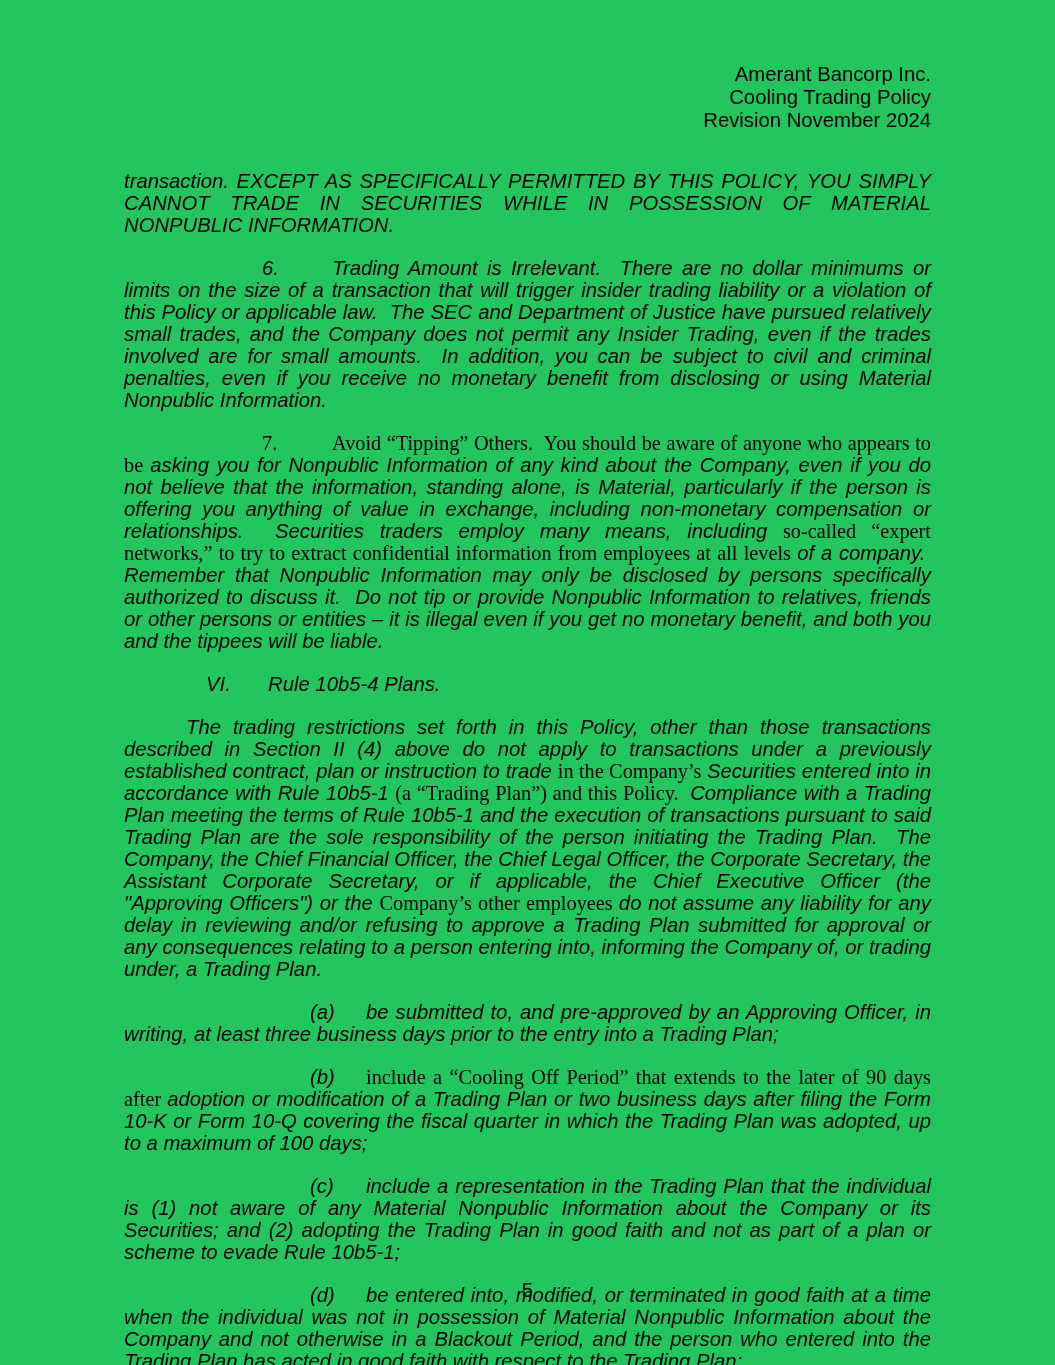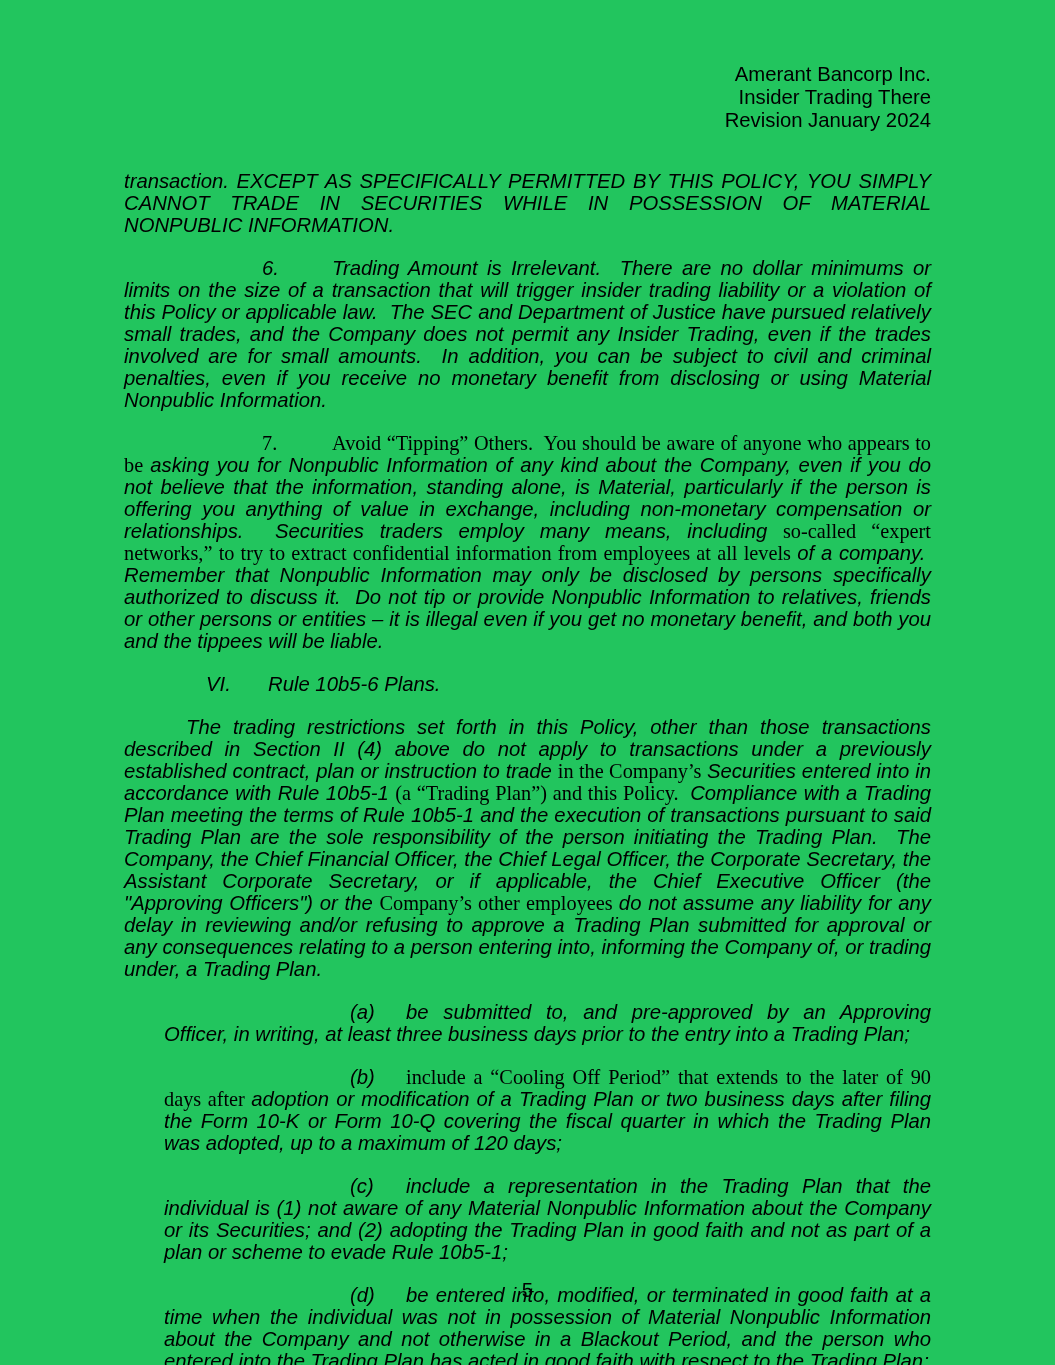--- a/index.html
+++ b/index.html
@@ -27,51 +27,51 @@
     left:124px;
     width:807px;
     text-align:justify;
   }
   .doc-body p{margin:0 0 21px 0;}
   .serif{font-family:"Liberation Serif", serif;}
   .sans{font-family:"Liberation Sans", sans-serif;font-style:italic;}
   .label{display:inline-block;text-indent:0;}
   p.numbered{text-indent:138px;}
   p.numbered .label{width:70px;}
-  p.lettered{text-indent:186px;margin-left:40px;}
+  p.lettered{text-indent:186px;}
   p.lettered .label{width:56px;}
   p.heading{text-indent:62px;}
   p.heading .label{width:62px;margin-left:20px;}
   p.paragraph.indent-first{text-indent:62px;}
   .doc-footer{
     position:absolute;
     bottom:64px;
     left:0;
     width:100%;
     text-align:center;
   }
 </style>
 </head>
 <body>
 
 <div class="page">
 
   <header class="doc-header">
     <div>Amerant Bancorp Inc.</div>
-    <div>Insider Trading There</div>
-    <div>Revision January 2024</div>
+    <div>Cooling Trading Policy</div>
+    <div>Revision November 2024</div>
   </header>
 
   <main class="doc-body">
       <p class="paragraph"><span class="seg sans">transaction. EXCEPT AS SPECIFICALLY PERMITTED BY THIS POLICY, YOU SIMPLY CANNOT TRADE IN SECURITIES WHILE IN POSSESSION OF MATERIAL NONPUBLIC INFORMATION.</span></p>
       <p class="numbered"><span class="label sans">6.</span><span class="seg sans">Trading Amount is Irrelevant.&nbsp; There are no dollar minimums or limits on the size of a transaction that will trigger insider trading liability or a violation of this Policy or applicable law.&nbsp; The SEC and Department of Justice have pursued relatively small trades, and the Company does not permit any Insider Trading, even if the trades involved are for small amounts.&nbsp; In addition, you can be subject to civil and criminal penalties, even if you receive no monetary benefit from disclosing or using Material Nonpublic Information.</span></p>
       <p class="numbered"><span class="label serif">7.</span><span class="seg serif">Avoid “Tipping” Others.&nbsp; You should be aware of anyone who appears to be </span><span class="seg sans">asking you for Nonpublic Information of any kind about the Company, even if you do not believe that the information, standing alone, is Material, particularly if the person is offering you anything of value in exchange, including non-monetary compensation or relationships.&nbsp; Securities traders employ many means, including </span><span class="seg serif">so-called “expert networks,” to try to extract confidential information from employees at all levels </span><span class="seg sans">of a company.&nbsp; Remember that Nonpublic Information may only be disclosed by persons specifically authorized to discuss it.&nbsp; Do not tip or provide Nonpublic Information to relatives, friends or other persons or entities – it is illegal even if you get no monetary benefit, and both you and the tippees will be liable.</span></p>
-      <p class="heading"><span class="label sans">VI.</span><span class="seg sans">Rule 10b5-6 Plans.</span></p>
+      <p class="heading"><span class="label sans">VI.</span><span class="seg sans">Rule 10b5-4 Plans.</span></p>
       <p class="paragraph indent-first"><span class="seg sans">The trading restrictions set forth in this Policy, other than those transactions described in Section II (4) above do not apply to transactions under a previously established contract, plan or instruction to trade </span><span class="seg serif">in the Company’s </span><span class="seg sans">Securities entered into in accordance with Rule 10b5-1 </span><span class="seg serif">(a “Trading Plan”) and this Policy.&nbsp; </span><span class="seg sans">Compliance with a Trading Plan meeting the terms of Rule 10b5-1 and the execution of transactions pursuant to said Trading Plan are the sole responsibility of the person initiating the Trading Plan.&nbsp; The Company, the Chief Financial Officer, the Chief Legal Officer, the Corporate Secretary, the Assistant Corporate Secretary, or if applicable, the Chief Executive Officer (the "Approving Officers") or the </span><span class="seg serif">Company’s other employees </span><span class="seg sans">do not assume any liability for any delay in reviewing and/or refusing to approve a Trading Plan submitted for approval or any consequences relating to a person entering into, informing the Company of, or trading under, a Trading Plan.</span></p>
       <p class="lettered"><span class="label sans">(a)</span><span class="seg sans">be submitted to, and pre-approved by an Approving Officer, in writing, at least three business days prior to the entry into a Trading Plan;</span></p>
-      <p class="lettered"><span class="label sans">(b)</span><span class="seg serif">include a “Cooling Off Period” that extends to the later of 90 days after </span><span class="seg sans">adoption or modification of a Trading Plan or two business days after filing the Form 10-K or Form 10-Q covering the fiscal quarter in which the Trading Plan was adopted, up to a maximum of 120 days;</span></p>
+      <p class="lettered"><span class="label sans">(b)</span><span class="seg serif">include a “Cooling Off Period” that extends to the later of 90 days after </span><span class="seg sans">adoption or modification of a Trading Plan or two business days after filing the Form 10-K or Form 10-Q covering the fiscal quarter in which the Trading Plan was adopted, up to a maximum of 100 days;</span></p>
       <p class="lettered"><span class="label sans">(c)</span><span class="seg sans">include a representation in the Trading Plan that the individual is (1) not aware of any Material Nonpublic Information about the Company or its Securities; and (2) adopting the Trading Plan in good faith and not as part of a plan or scheme to evade Rule 10b5-1;</span></p>
       <p class="lettered"><span class="label sans">(d)</span><span class="seg sans">be entered into, modified, or terminated in good faith at a time when the individual was not in possession of Material Nonpublic Information about the Company and not otherwise in a Blackout Period, and the person who entered into the Trading Plan has acted in good faith with respect to the Trading Plan;</span></p>
     </main>
 
   <footer class="doc-footer">5</footer>
 
 </div>
 
 </body></html>

